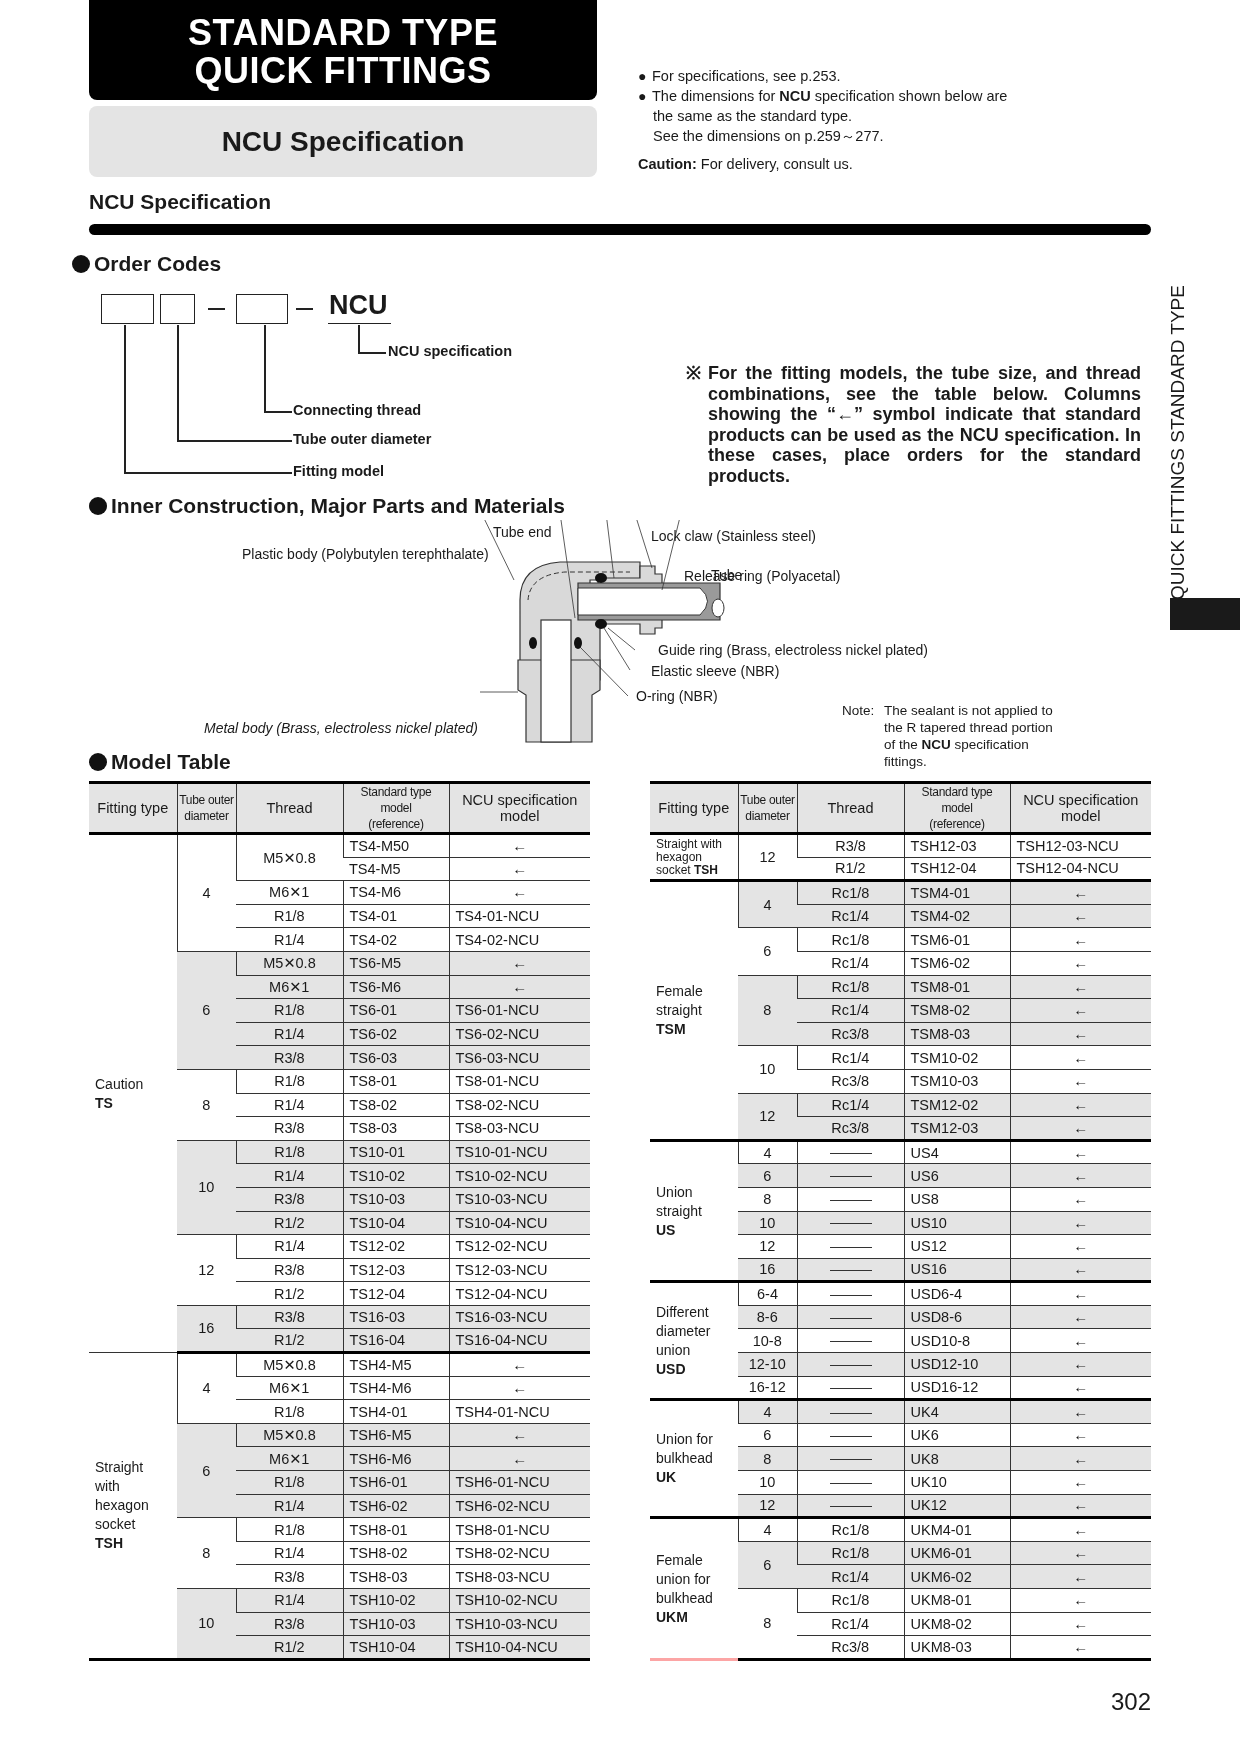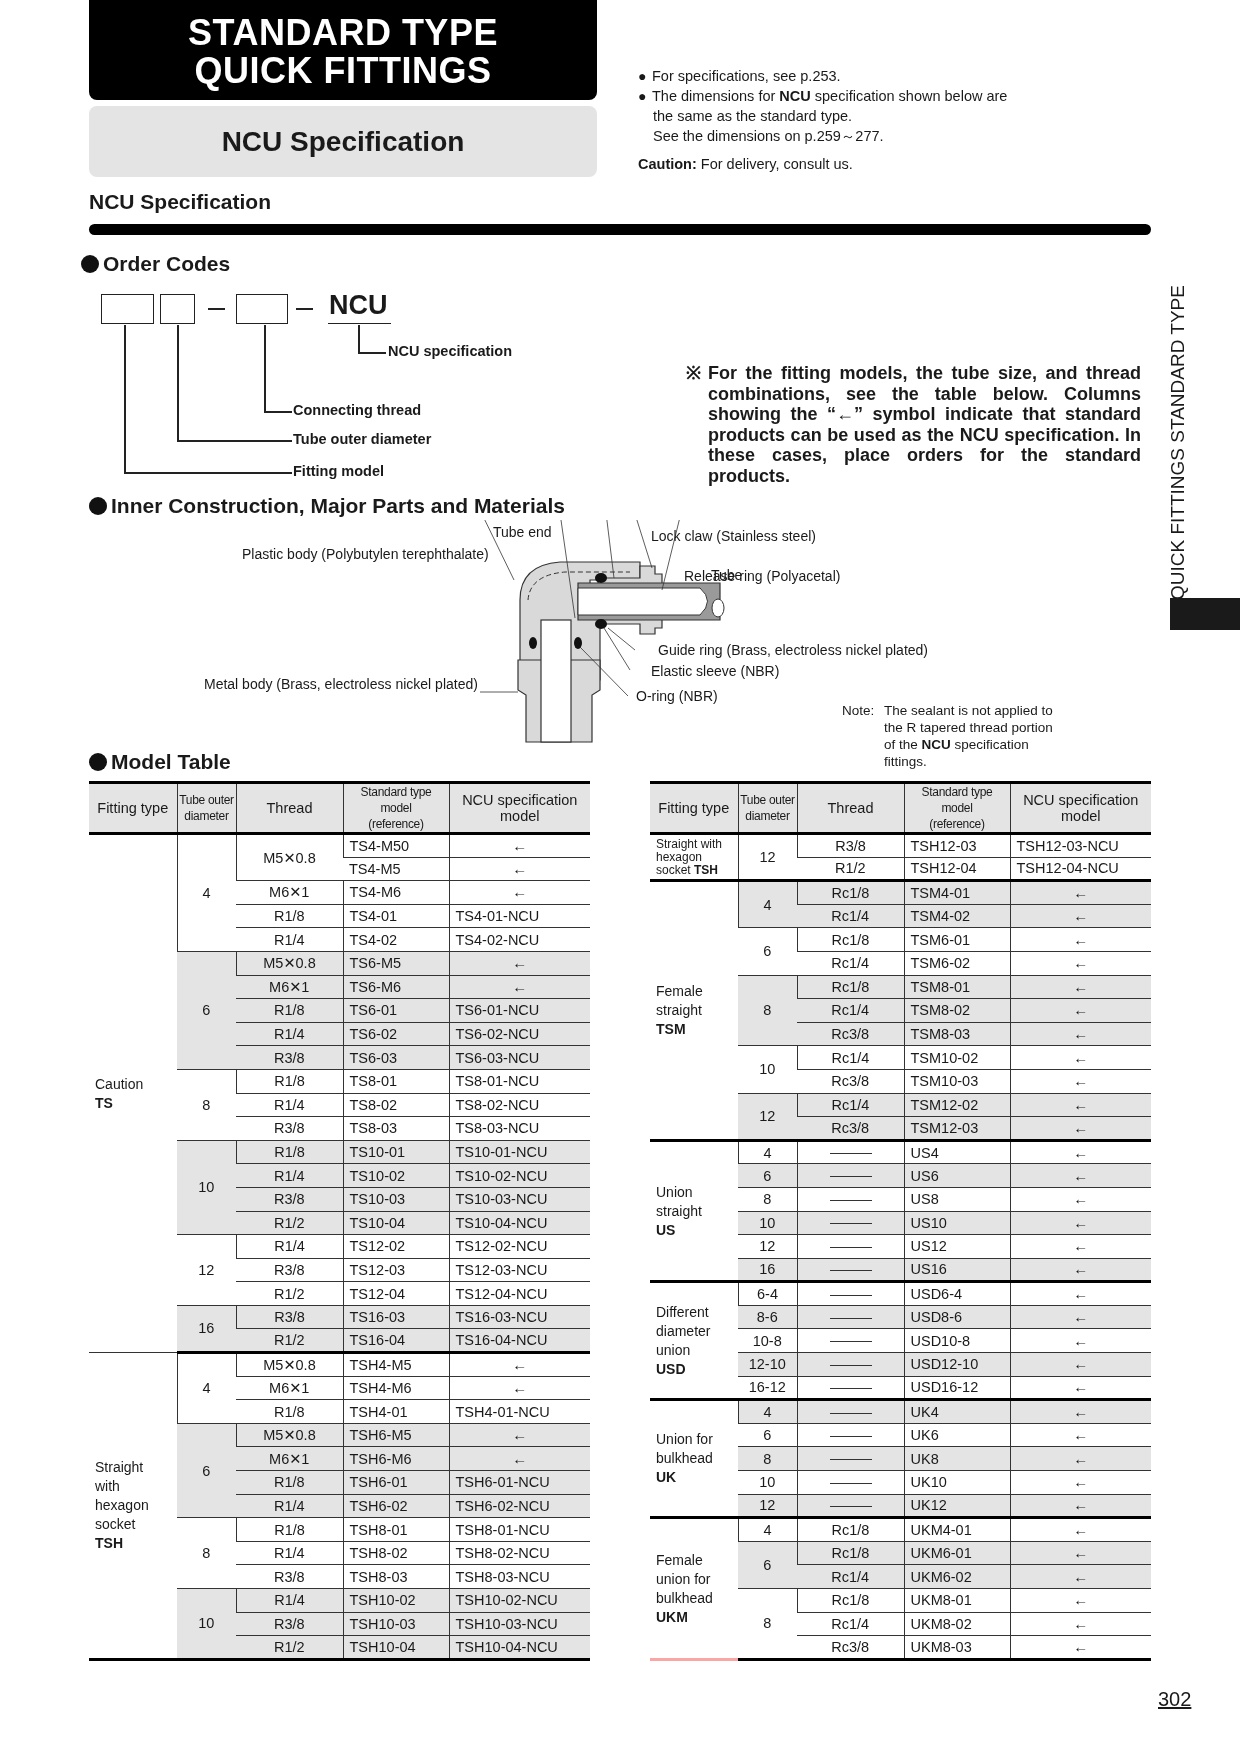--- a/index.html
+++ b/index.html
@@ -44,21 +44,21 @@
   .diagram-note .lbl { position: absolute; left: 0; top: 0; }
   .diagram-note .txt { display: block; padding-left: 42px; }
 
   .side-tab-text {
     position: absolute; left: 1158px; top: 300px; width: 40px; height: 300px;
     writing-mode: vertical-rl; transform: rotate(180deg);
     font-size: 19px; letter-spacing: 0; white-space: nowrap; text-align: left; line-height: 40px;
   }
   .side-tab-block { position: absolute; left: 1170px; top: 598px; width: 70px; height: 32px; background: #1a1a1a; }
 
-  .page-num { position: absolute; left: 1158px; top: 1688px; font-size: 20px; text-decoration: underline; }
+  .page-num { position: absolute; left: 1111px; top: 1688px; font-size: 24px; }
 
   table.model { position: absolute; border-collapse: collapse; font-size: 14.5px; table-layout: fixed; }
   table.model th { background: #e4e4e4; font-weight: normal; height: 48px; border-left: 1px solid #333; border-top: 3px solid #000; border-bottom: 3px solid #000; line-height: 16px; }
   table.model th:first-child { border-left: none; }
   table.model th.small { font-size: 12px; transform-origin: center; letter-spacing: -0.3px; }
   table.model td { height: 23.6px; border-left: 1px solid #333; border-bottom: 1px solid #333; padding: 0 6px; white-space: nowrap; line-height: 18px; }
   table.model td:first-child { border-left: none; }
   table.model td.type { vertical-align: middle; font-size: 14px; line-height: 19px; padding-left: 6px; white-space: normal; }
   table.model td.type.compact { font-size: 12px; line-height: 13px; }
   table.model td.c { text-align: center; }
@@ -82,21 +82,21 @@
   <div><span class="b">●</span><span>For specifications, see p.253.</span></div>
   <div><span class="b">●</span><span>The dimensions for </span><b>NCU</b><span> specification shown below are</span></div>
   <span class="indent">the same as the standard type.</span>
   <span class="indent">See the dimensions on p.259～277.</span>
   <span class="caution"><b>Caution:</b><span> For delivery, consult us.</span></span>
 </div>
 
 <div class="sec-heading">NCU Specification</div>
 <div class="sec-rule"></div>
 
-<div class="h2" style="left:81px; top:252px;">
+<div class="h2" style="left:72px; top:252px;">
   <span class="dot"></span>
     <span>Order Codes</span>
 </div>
 <div class="oc-box" style="left:101px; width:53px;"></div>
 <div class="oc-box" style="left:160px; width:35px;"></div>
 <div class="oc-dash" style="left:208px;"></div>
 <div class="oc-box" style="left:236px; width:52px;"></div>
 <div class="oc-dash" style="left:296px;"></div>
 <div class="oc-ncu">NCU</div>
 
@@ -157,21 +157,21 @@
 </svg>
 
 <div class="diagram-label" style="left:493px; top:524px;text-align:right;">Tube end</div>
 <div class="diagram-label" style="left:242px; top:546px;text-align:right;">Plastic body (Polybutylen terephthalate)</div>
 <div class="diagram-label" style="left:651px; top:528px;">Lock claw (Stainless steel)</div>
 <div class="diagram-label" style="left:684px; top:548px;margin-top:20px;">Release ring (Polyacetal)</div>
 <div class="diagram-label" style="left:711px; top:567px;">Tube</div>
 <div class="diagram-label" style="left:658px; top:642px;">Guide ring (Brass, electroless nickel plated)</div>
 <div class="diagram-label" style="left:651px; top:663px;">Elastic sleeve (NBR)</div>
 <div class="diagram-label" style="left:636px; top:688px;">O-ring (NBR)</div>
-<div class="diagram-label" style="left:204px; top:676px;">Metal body (Brass, electroless nickel plated)</div>
+<div class="diagram-label" style="left:204px; top:720px;font-style:italic;">Metal body (Brass, electroless nickel plated)</div>
 
 <div class="diagram-note">
   <span class="lbl">Note:</span>
   <span class="txt" style="width:215px;"><span>The sealant is not applied to the R tapered thread portion of the </span><b>NCU</b><span> specification fittings.</span></span>
 </div>
 
 <div class="side-tab-text">QUICK FITTINGS STANDARD TYPE</div>
 <div class="side-tab-block"></div>
 
 <div class="h2" style="left:89px; top:750px;">

